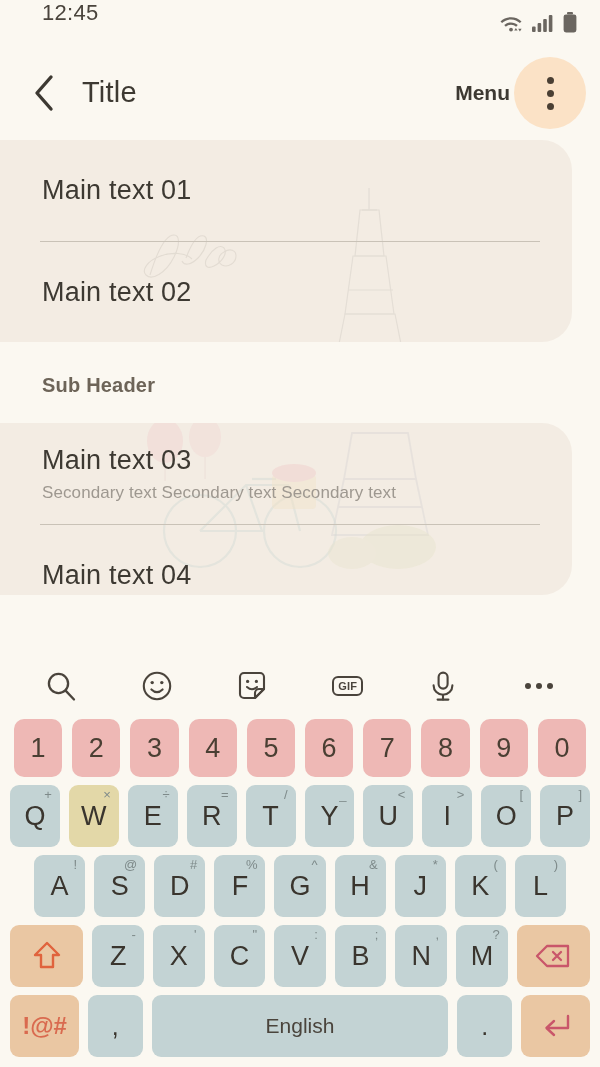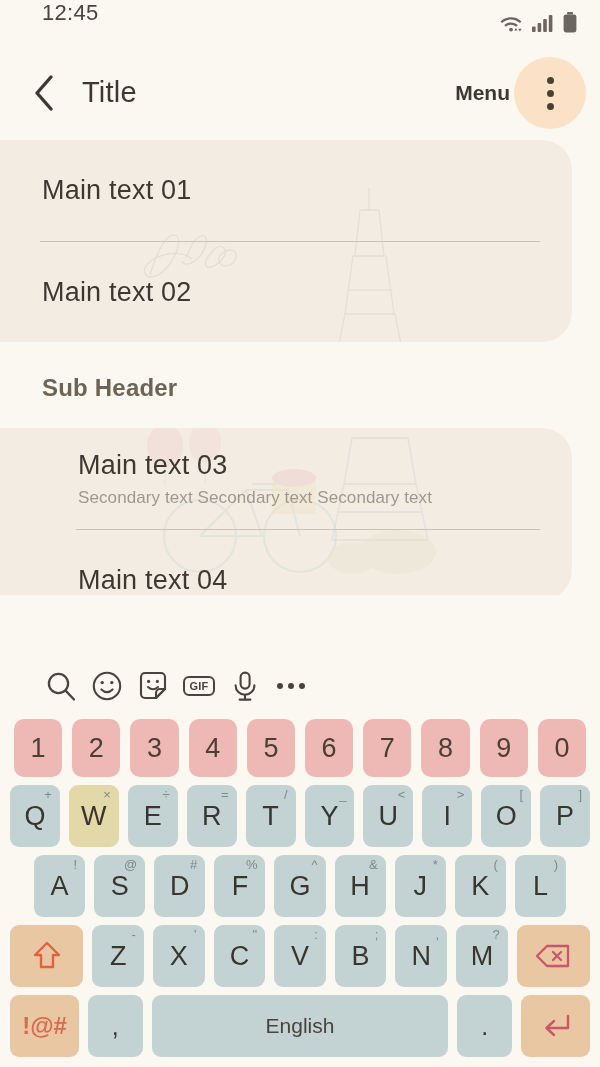--- a/index.html
+++ b/index.html
@@ -112,21 +112,21 @@
   }
 
   .card {
     position: relative;
     background: #f3ece3;
     border-radius: 0 30px 30px 0;
     margin-right: 28px;
     overflow: hidden;
   }
   .card.card-a { height: 202px; }
-  .card.card-b { height: 172px; padding-left: 36px; }
+  .card.card-b { height: 172px; }
 
   
   .wallpaper {
     position: absolute;
     inset: 0;
     pointer-events: none;
     opacity: .5;
   }
 
   .row {
@@ -152,41 +152,42 @@
     white-space: nowrap;
   }
   .divider {
     position: relative;
     height: 1px;
     background: #c9c2b7;
     margin: 0 32px 0 40px;
   }
 
   .sub-header {
-    font-size: 24px;
+    font-size: 20px;
     font-weight: bold;
     color: #6d6458;
     padding: 32px 7px 0 42px;
     letter-spacing: .2px;
   }
   .gap-2 { height: 26px; }
 
   
   .keyboard {
     position: absolute;
     left: 0;
     bottom: 0;
     width: 600px;
     background: #fbf8f1;
     padding-bottom: 6px;
   }
   .kb-toolbar {
     height: 66px;
     display: flex;
     align-items: center;
+    justify-content: space-between;
     padding: 0 38px;
   }
   .kb-tool {
     width: 46px;
     height: 46px;
     display: flex;
     align-items: center;
     justify-content: center;
     cursor: pointer;
   }

